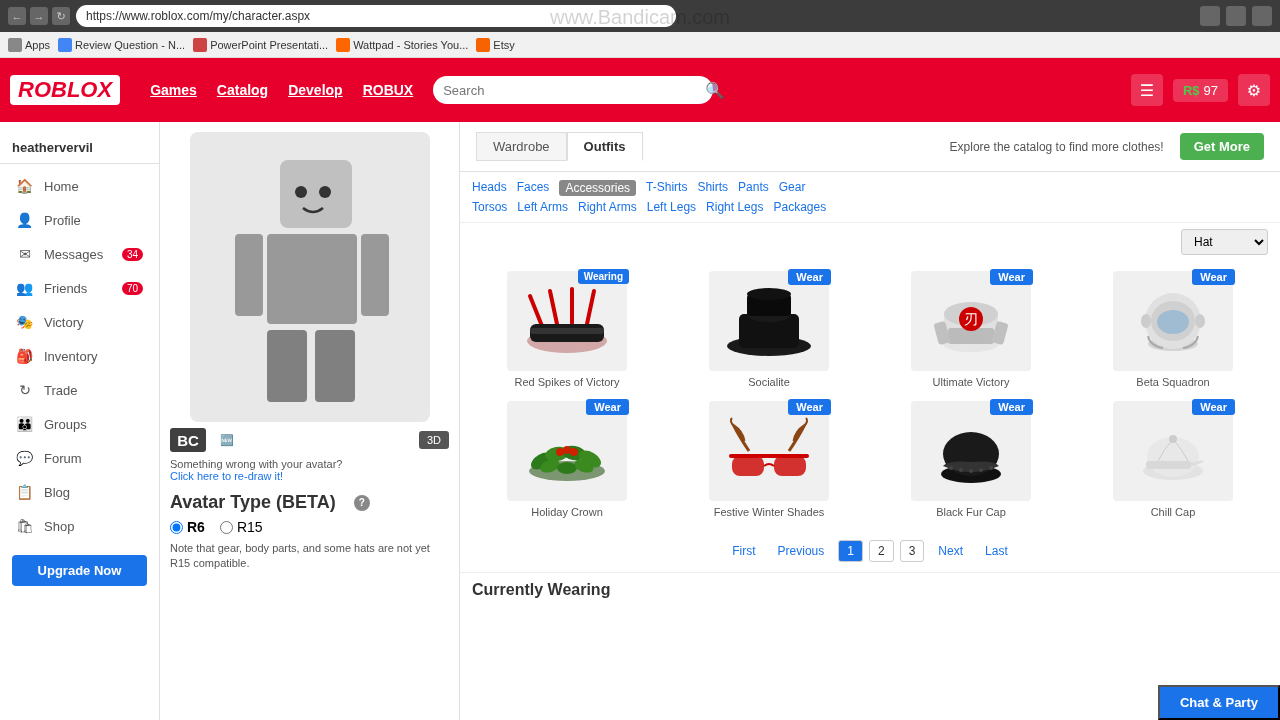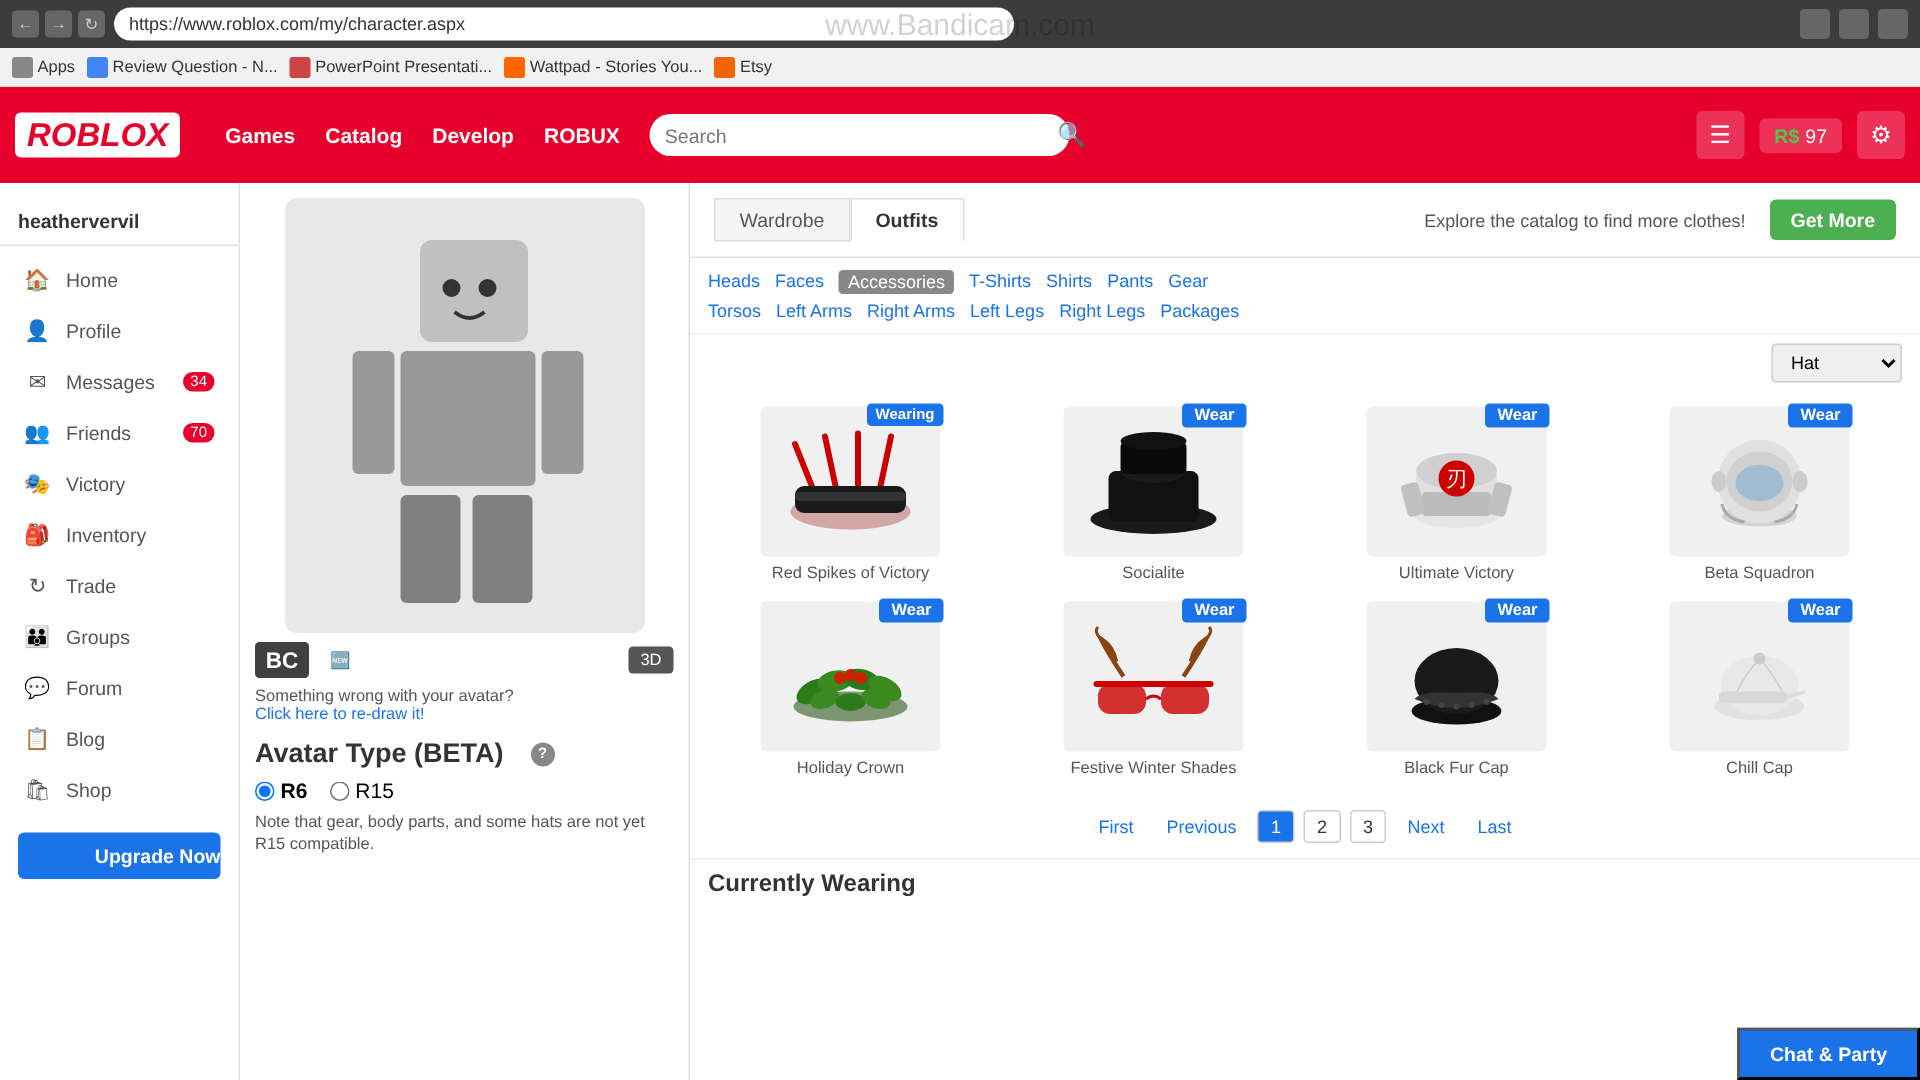--- a/index.html
+++ b/index.html
@@ -14,38 +14,38 @@
     .browser-icon { width: 20px; height: 20px; background: #666; border-radius: 3px; }
 
     
     .bookmarks-bar { background: #f1f1f1; height: 26px; display: flex; align-items: center; padding: 0 8px; gap: 8px; border-bottom: 1px solid #ddd; font-size: 11px; color: #333; }
     .bookmark-item { display: flex; align-items: center; gap: 3px; cursor: pointer; white-space: nowrap; }
     .bookmark-icon { width: 14px; height: 14px; background: #888; border-radius: 2px; display: inline-block; }
 
     
     .navbar { background: #e8002d; height: 64px; display: flex; align-items: center; padding: 0 10px; gap: 20px; }
     .logo { color: white; font-size: 22px; font-weight: 900; font-style: italic; background: white; color: #e8002d; padding: 2px 8px; border-radius: 4px; margin-right: 10px; }
-    .nav-item { color: white; font-size: 14px; cursor: pointer; font-weight: bold; }
+    .nav-item { color: white; font-size: 14px; cursor: pointer; font-weight: bold; text-decoration: underline; }
     .search-box { flex: 1; max-width: 280px; height: 28px; border-radius: 14px; border: none; padding: 0 30px 0 10px; font-size: 13px; }
     .search-btn { background: transparent; border: none; color: white; margin-left: -28px; cursor: pointer; font-size: 16px; }
     .nav-right { margin-left: auto; display: flex; align-items: center; gap: 10px; }
     .nav-icon-btn { width: 32px; height: 32px; background: rgba(255,255,255,0.2); border-radius: 4px; display: flex; align-items: center; justify-content: center; cursor: pointer; color: white; font-size: 16px; }
     .robux-display { background: rgba(255,255,255,0.2); border-radius: 4px; padding: 4px 10px; color: white; font-size: 13px; display: flex; align-items: center; gap: 4px; }
     .robux-icon { color: #4ec94e; font-weight: bold; }
 
     
     .main-layout { display: flex; height: calc(720px - 32px - 26px - 46px); }
 
     
     .sidebar { width: 160px; background: #fff; border-right: 1px solid #e0e0e0; padding: 10px 0; flex-shrink: 0; }
     .sidebar-username { padding: 8px 12px; font-weight: bold; font-size: 13px; color: #333; border-bottom: 1px solid #e0e0e0; margin-bottom: 5px; }
     .sidebar-item { display: flex; align-items: center; gap: 10px; padding: 8px 16px; cursor: pointer; color: #555; font-size: 13px; }
     .sidebar-icon { width: 18px; height: 18px; display: flex; align-items: center; justify-content: center; font-size: 14px; }
     .badge { background: #e8002d; color: white; border-radius: 10px; font-size: 10px; padding: 1px 5px; margin-left: auto; }
-    .upgrade-btn { margin: 12px; background: #1a73e8; color: white; border: none; border-radius: 4px; padding: 8px 0; width: calc(100% - 24px); font-size: 13px; font-weight: bold; cursor: pointer; text-align: right; }
+    .upgrade-btn { margin: 12px; background: #1a73e8; color: white; border: none; border-radius: 4px; padding: 8px 0; width: calc(100% - 24px); font-size: 13px; font-weight: bold; cursor: pointer; text-align: center; }
 
     
     .content { flex: 1; display: flex; overflow: hidden; }
 
     
     .avatar-panel { width: 300px; padding: 10px; border-right: 1px solid #e0e0e0; display: flex; flex-direction: column; align-items: center; flex-shrink: 0; }
     .avatar-canvas { width: 240px; height: 290px; background: #e8e8e8; border-radius: 8px; display: flex; align-items: center; justify-content: center; position: relative; overflow: hidden; }
     .avatar-controls { display: flex; gap: 8px; margin-top: 6px; align-items: center; }
     .bc-badge { width: 36px; height: 24px; background: #404040; border-radius: 3px; display: flex; align-items: center; justify-content: center; font-size: 15px; color: white; font-weight: bold; }
     .view-3d-btn { background: #555; color: white; border: none; border-radius: 3px; padding: 3px 8px; font-size: 11px; cursor: pointer; margin-left: auto; }

